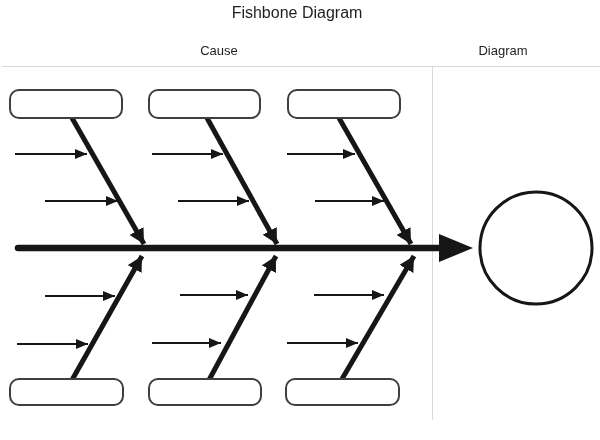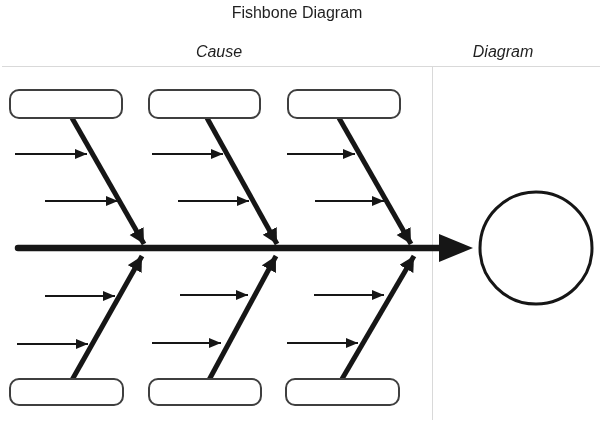--- a/index.html
+++ b/index.html
@@ -15,21 +15,21 @@
     background: var(--fill, #ffffff);
   }
   .label {
     position: absolute;
     transform: translateX(-50%);
     color: var(--text, #1f1f1f);
     white-space: nowrap;
     user-select: none;
   }
   .title-label  { top: 4px;  left: 297px; font-size: 16px; }
-  .section-label{ top: 43px; font-size: 16px; font-style: italic; }
+  .section-label{ top: 43px; font-size: 13px; }
   .cause-pos  { left: 219px; }
   .effect-pos { left: 503px; }
 
   svg { position: absolute; top: 0; left: 0; display: block; }
 
   .divider      { stroke: var(--divider, #d9d9d9); stroke-width: 1; }
   .ink          { stroke: var(--line, #161616); fill: none; }
   .ink-fill     { fill: var(--line, #161616); stroke: none; }
   .spine        { stroke-width: 6.5; stroke-linecap: round; }
   .bone         { stroke-width: 5; }

